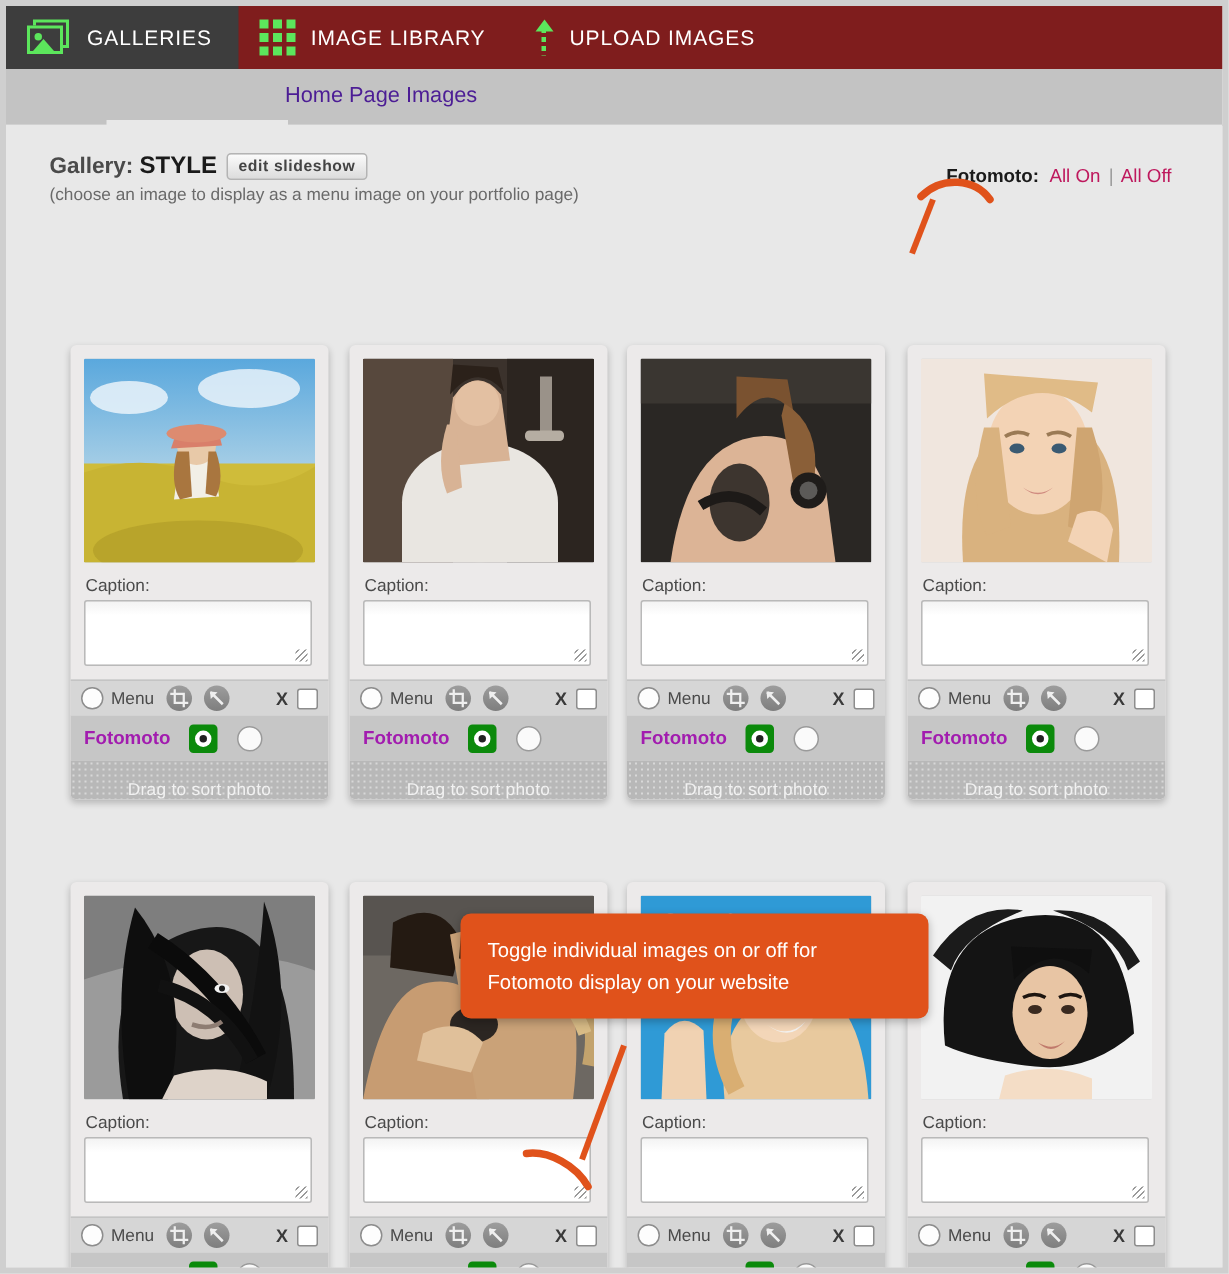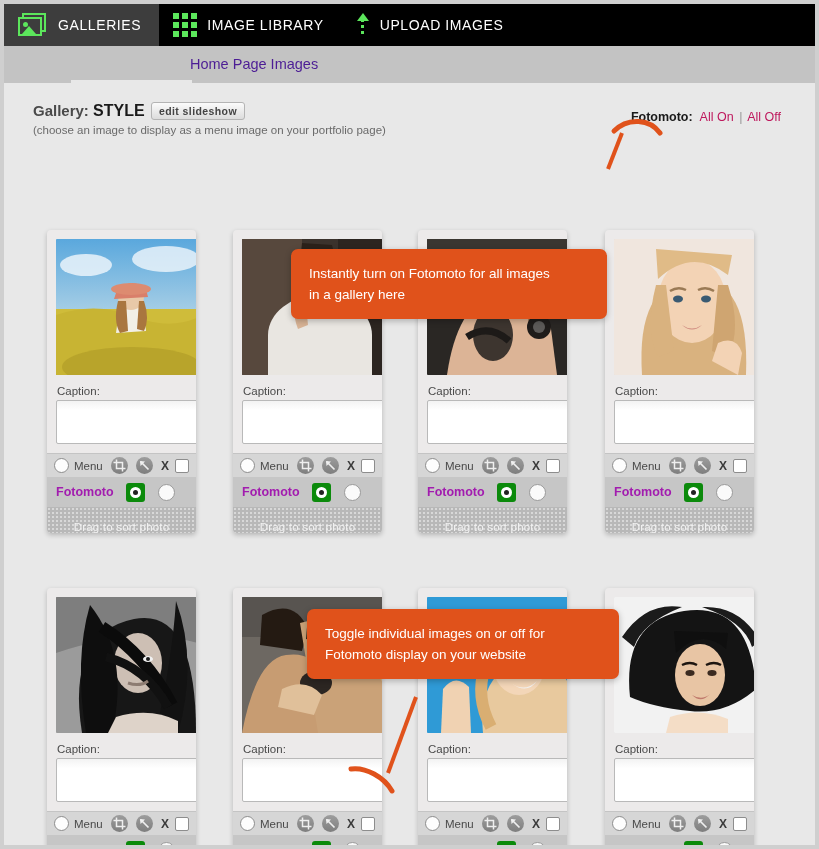--- a/index.html
+++ b/index.html
@@ -13,21 +13,21 @@
   .frame{
     position:absolute;left:0;top:0;width:819px;height:849px;
     box-sizing:border-box;
     border:4px solid #cfcfcf;
     background:#e8e8e8;
     overflow:hidden;
   }
   
   .topnav{
     position:absolute;left:0;top:0;width:811px;height:42px;
-    background:#000000;
+    background:#7f1d1d;
     display:flex;align-items:stretch;
   }
   .navitem{
     display:flex;align-items:center;gap:10px;
     padding:0 18px 0 14px;
     color:#ffffff;
     font-size:14px;
     letter-spacing:.6px;
     cursor:pointer;
     box-sizing:border-box;
@@ -78,21 +78,21 @@
   .gal-sub{position:absolute;left:29px;top:41px;font-size:11.5px;color:#6a6a6a;}
 
   .fm-head{position:absolute;right:34px;top:27px;font-size:12.5px;color:#3a3a3a;white-space:nowrap;}
   .fm-head b{color:#1a1a1a;}
   .fm-head a{color:#be185d;text-decoration:none;cursor:pointer;}
   .fm-sep{color:#9a9a9a;padding:0 2px;}
 
   
   .grid{position:absolute;left:0;top:0;width:811px;height:762px;}
   .card{
-    position:absolute;width:149px;
+    position:absolute;width:172px;
     background:#eceaea;
     border-radius:4px;
     box-shadow:0 2px 5px rgba(0,0,0,.22);
     overflow:hidden;
   }
   .card-inner{padding:9px 9px 0 9px;}
   .thumb{
     width:154px;height:136px;display:block;background:#dcdcdc;
     border-radius:1px;overflow:hidden;position:relative;
   }
@@ -624,23 +624,19 @@
 
     <svg class="arrow-svg" style="left:596px;top:28px;width:70px;height:62px;">
       <path d="M8,58 L22,22" stroke="#e0521b" stroke-width="4" fill="none"></path>
       <path d="M14,20 C28,6 50,8 60,22" stroke="#e0521b" stroke-width="5" fill="none" stroke-linecap="round"></path>
     </svg>
     <svg class="arrow-svg" style="left:340px;top:608px;width:80px;height:105px;">
       <path d="M72,6 L44,82" stroke="#e0521b" stroke-width="4" fill="none"></path>
       <path d="M7,78 C22,76 40,86 48,100" stroke="#e0521b" stroke-width="5" fill="none" stroke-linecap="round"></path>
     </svg>
 
-    <div class="callout" style="left:287px;top:166px;width:316px;">
-      <div>Instantly turn on Fotomoto for all images</div>
-      <div>in a gallery here</div>
-    </div>
     <div class="callout" style="left:303px;top:526px;width:312px;">
       <div>Toggle individual images on or off for</div>
       <div>Fotomoto display on your website</div>
     </div>
 
   </div>
 </div>
 
 </body></html>

